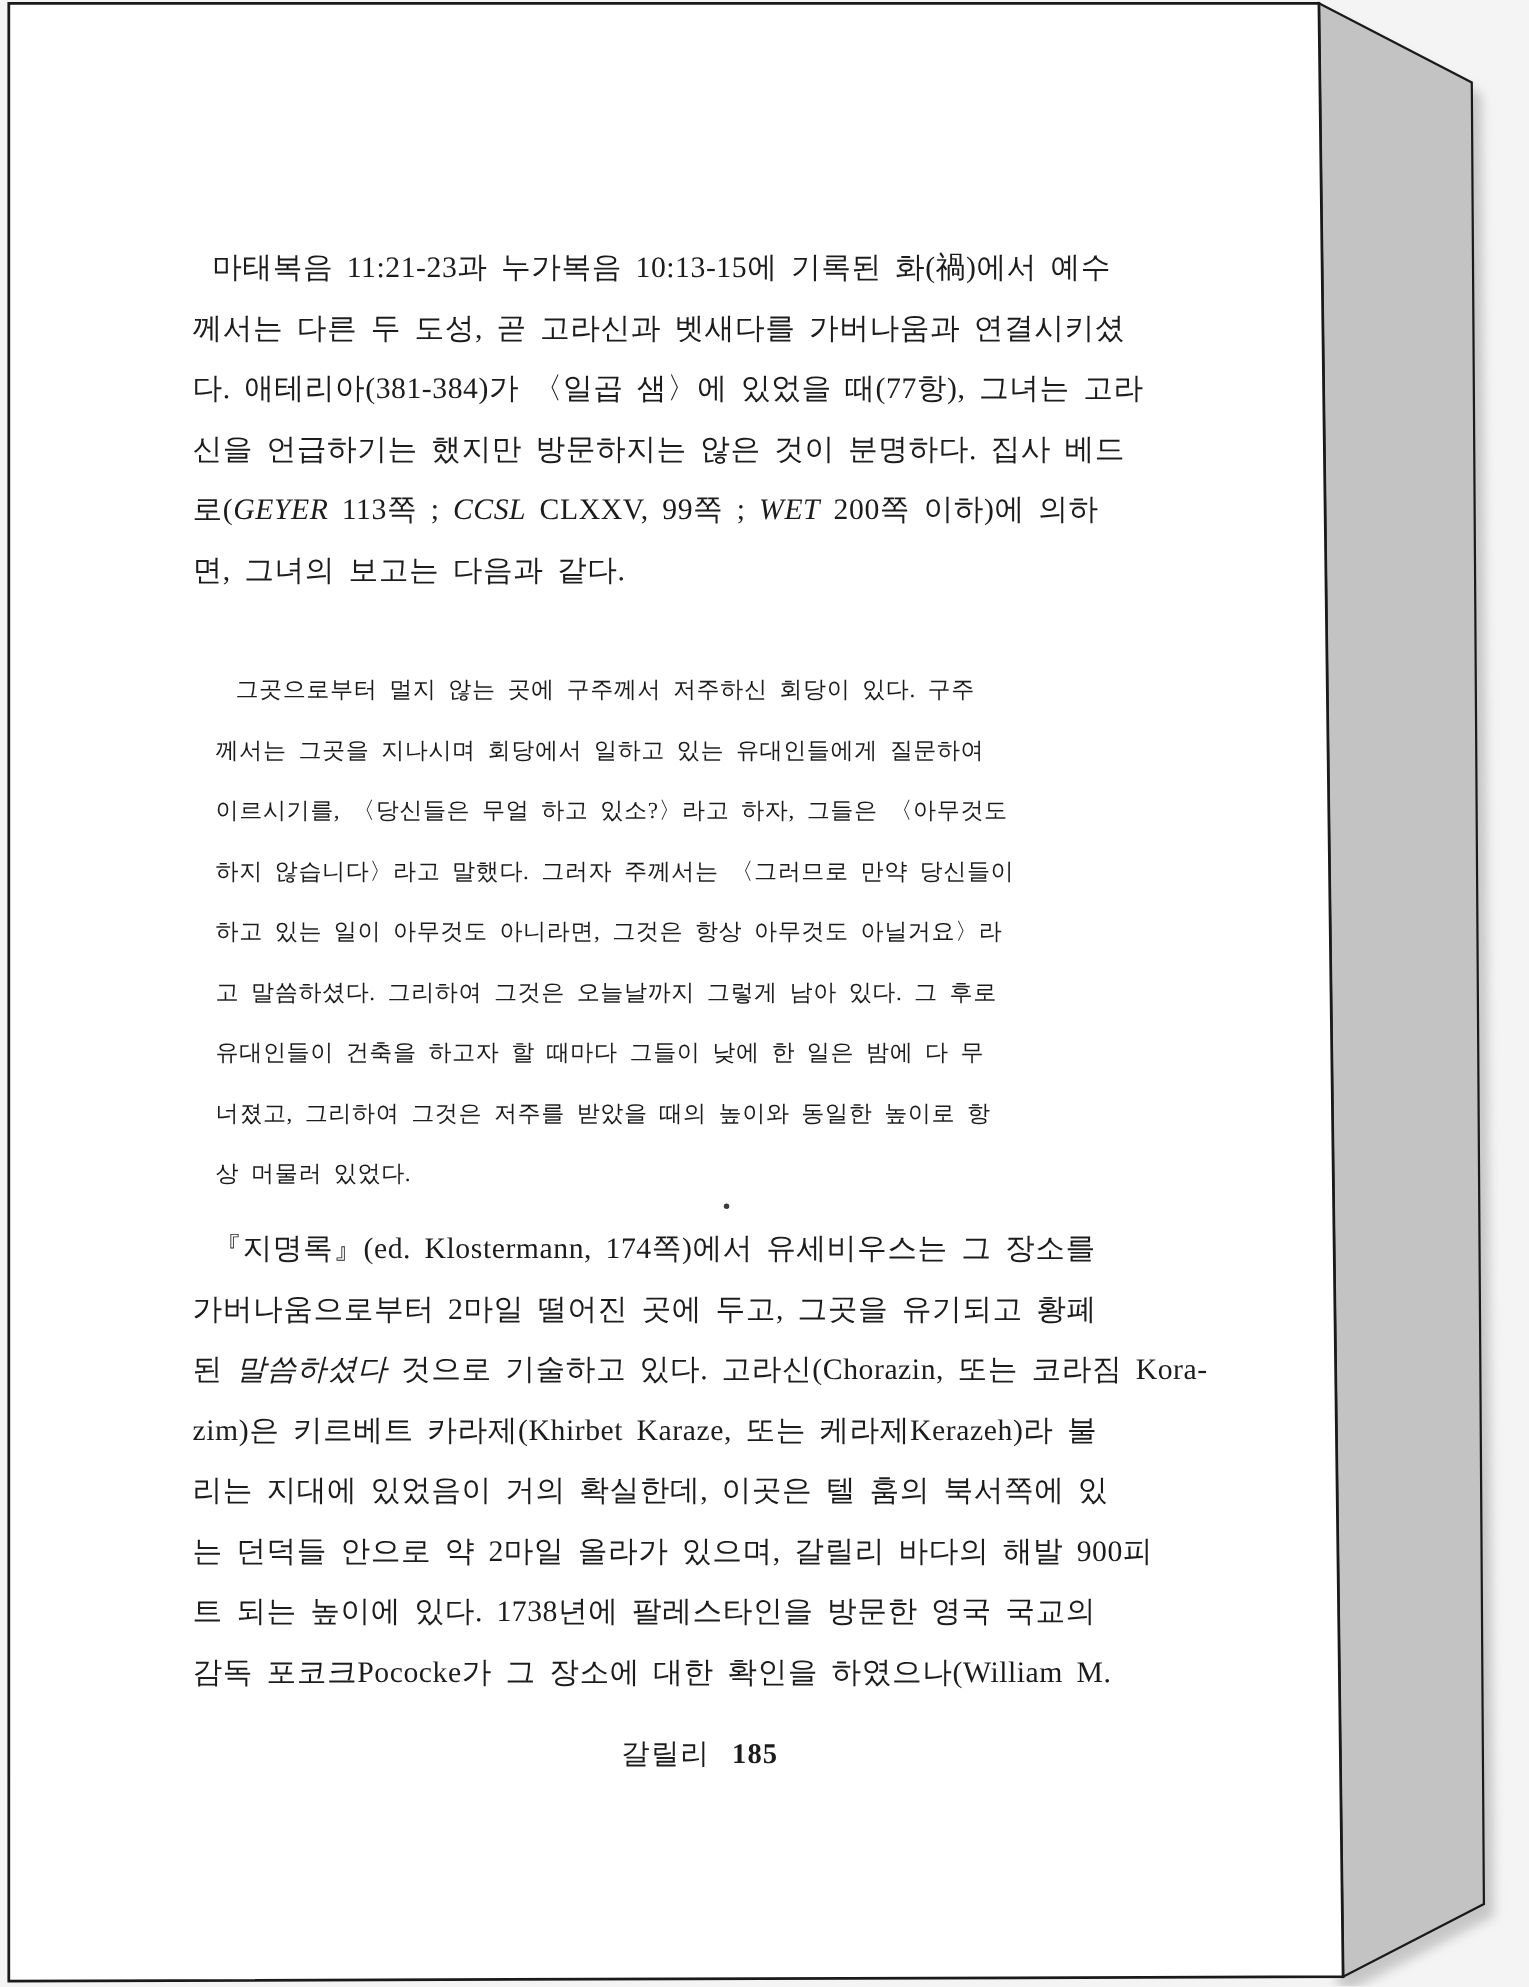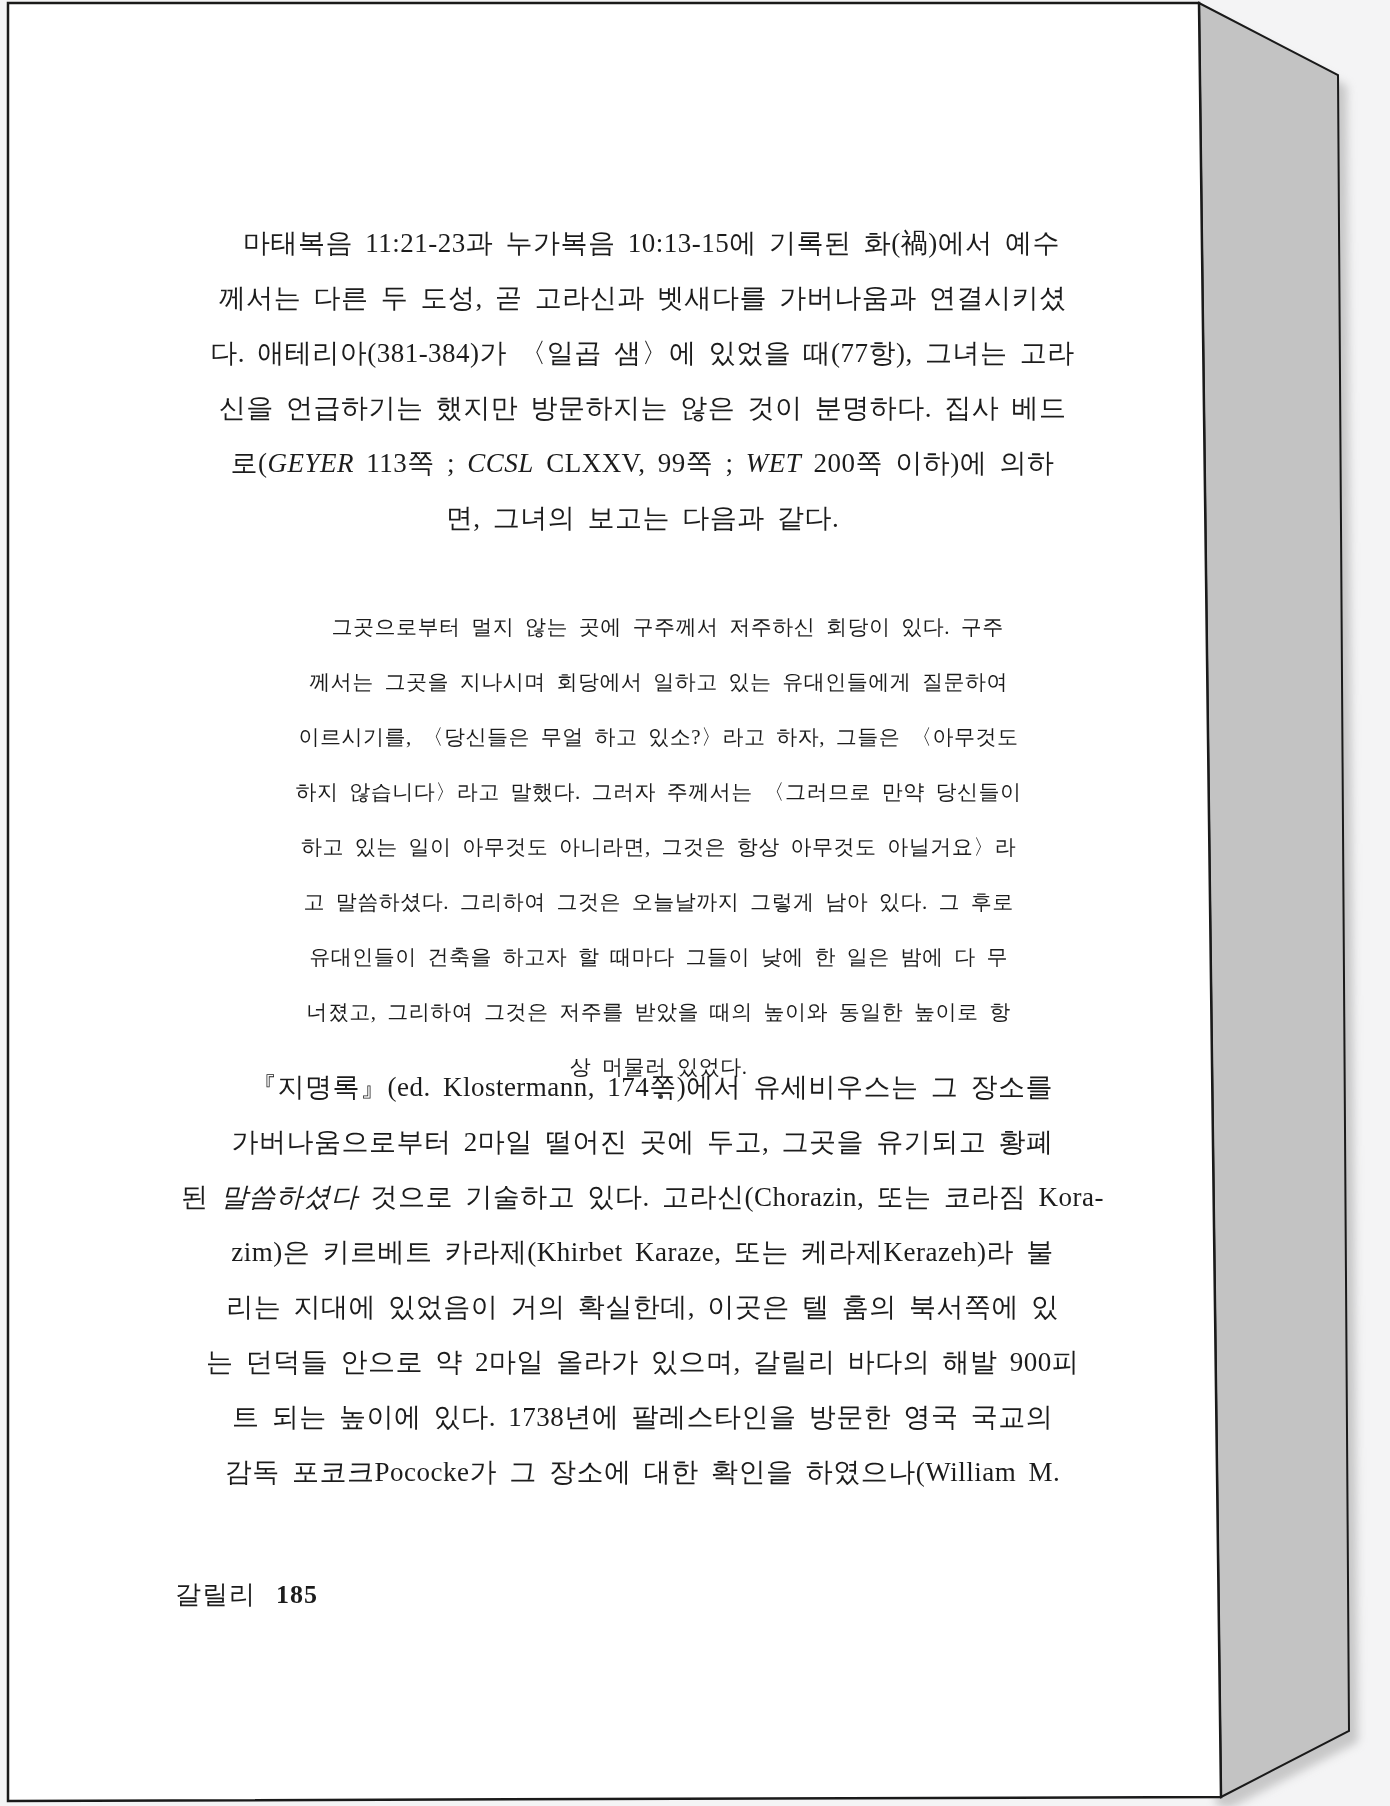--- a/index.html
+++ b/index.html
@@ -30,27 +30,27 @@
     letter-spacing:1px;word-spacing:10px;
     white-space:pre;color:var(--text,#1c1c1c);
   }
   .para{
     position:absolute;
     white-space:pre-line;
     font-size:27px;line-height:55px;
     letter-spacing:.5px;word-spacing:5px;
     color:var(--text,#1c1c1c);
   }
-  .para.indent{text-indent:18px;text-align:center;}
+  .para.indent{text-indent:18px;}
   .para-intro{left:175px;top:216px;width:935px;}
   .para-quote{left:196px;top:600px;width:925px;font-size:21px;}
-  .para-onoma{left:175px;top:1060px;width:935px;}
+  .para-onoma{left:175px;top:1108px;width:935px;}
   .footer{
     position:absolute;left:175px;top:1578px;width:922px;
-    text-align:left;font-size:26px;line-height:34px;
+    text-align:center;font-size:26px;line-height:34px;
     letter-spacing:1px;color:var(--text,#1c1c1c);
   }
   .footer .page-number{margin-left:20px;font-weight:600;}
   .artifact-dot{
     position:absolute;left:658px;top:1094px;
     width:5px;height:5px;border-radius:50%;
     background:#3a3a3a;
   }
   i{}
 </style>

